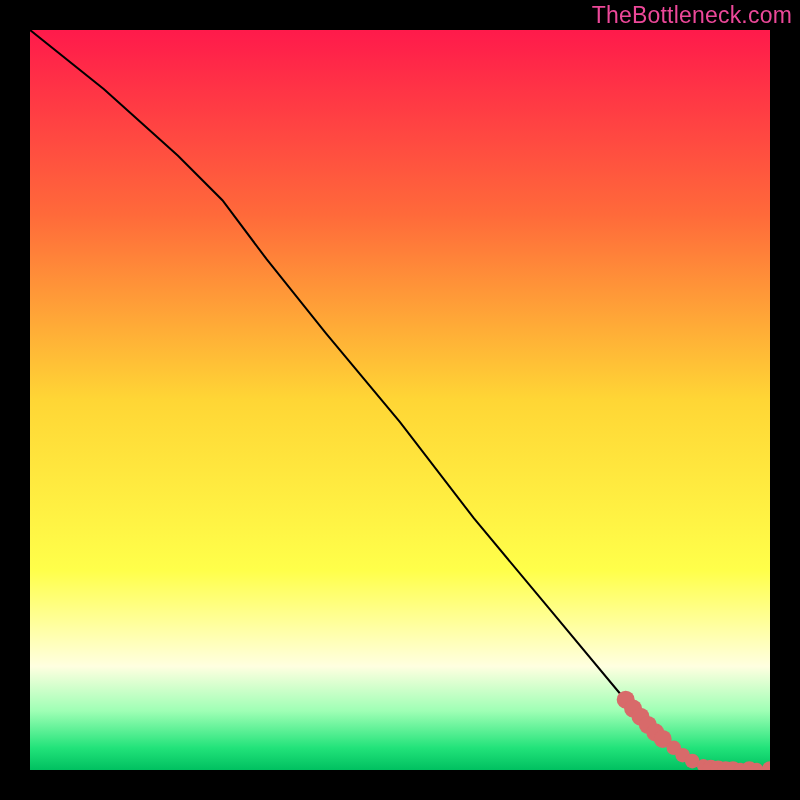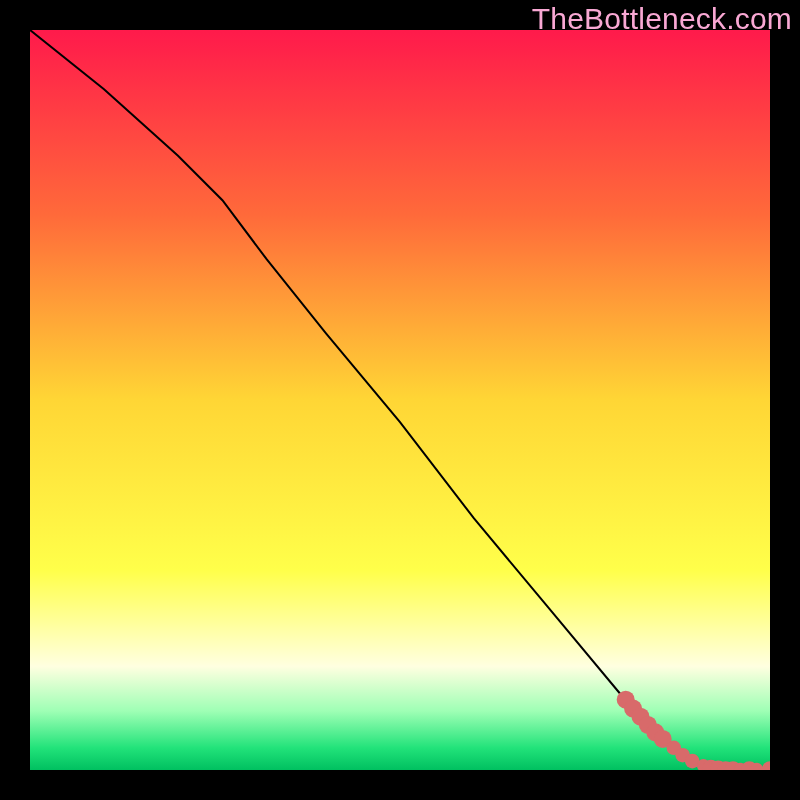--- a/index.html
+++ b/index.html
@@ -14,22 +14,22 @@
   .frame {
     position: relative;
     width: 800px;
     height: 800px;
     background: #000;
   }
   .watermark {
     position: absolute;
     top: 2px;
     right: 8px;
-    color: #f9a8d4;
-    font-size: 30px;
+    color: #ec4899;
+    font-size: 23px;
     font-weight: 500;
     letter-spacing: 0.2px;
     z-index: 10;
   }
   .plot-area {
     position: absolute;
     left: 30px;
     top: 30px;
     width: 740px;
     height: 740px;

